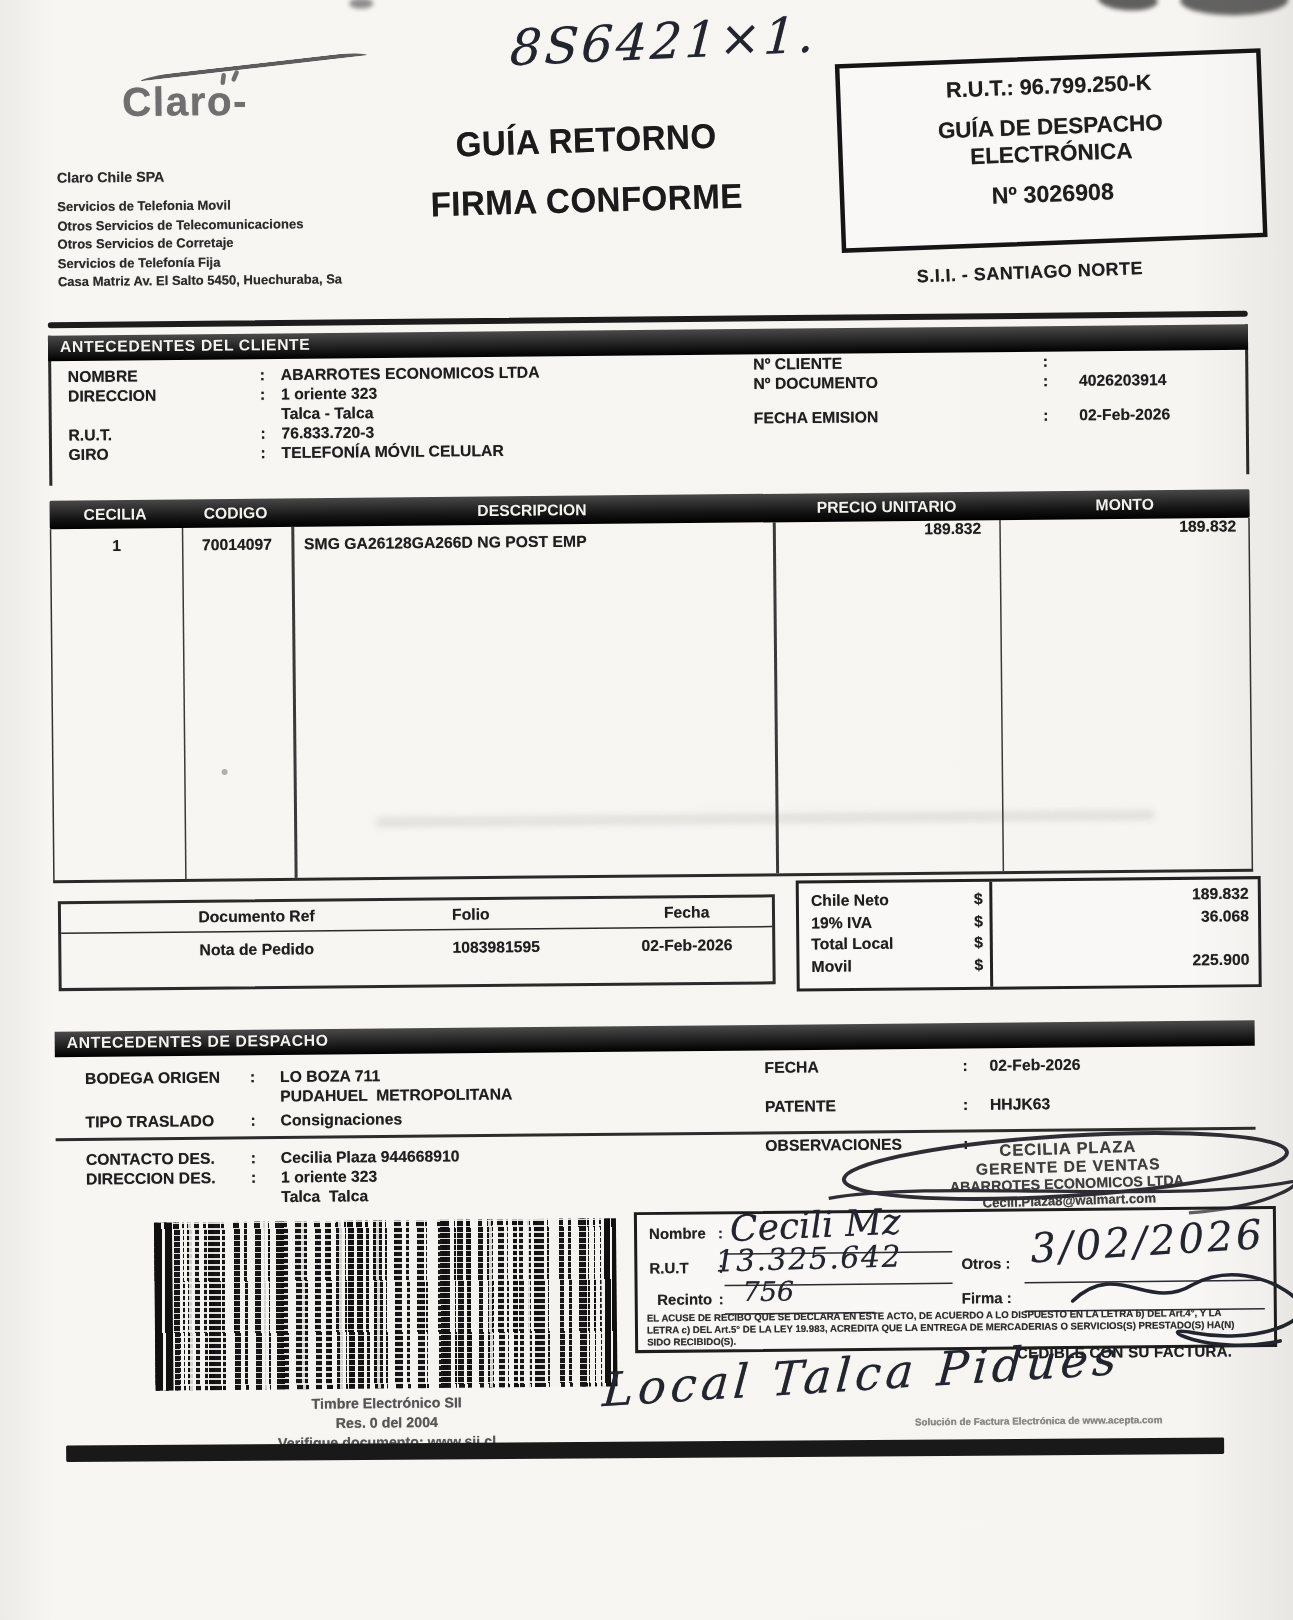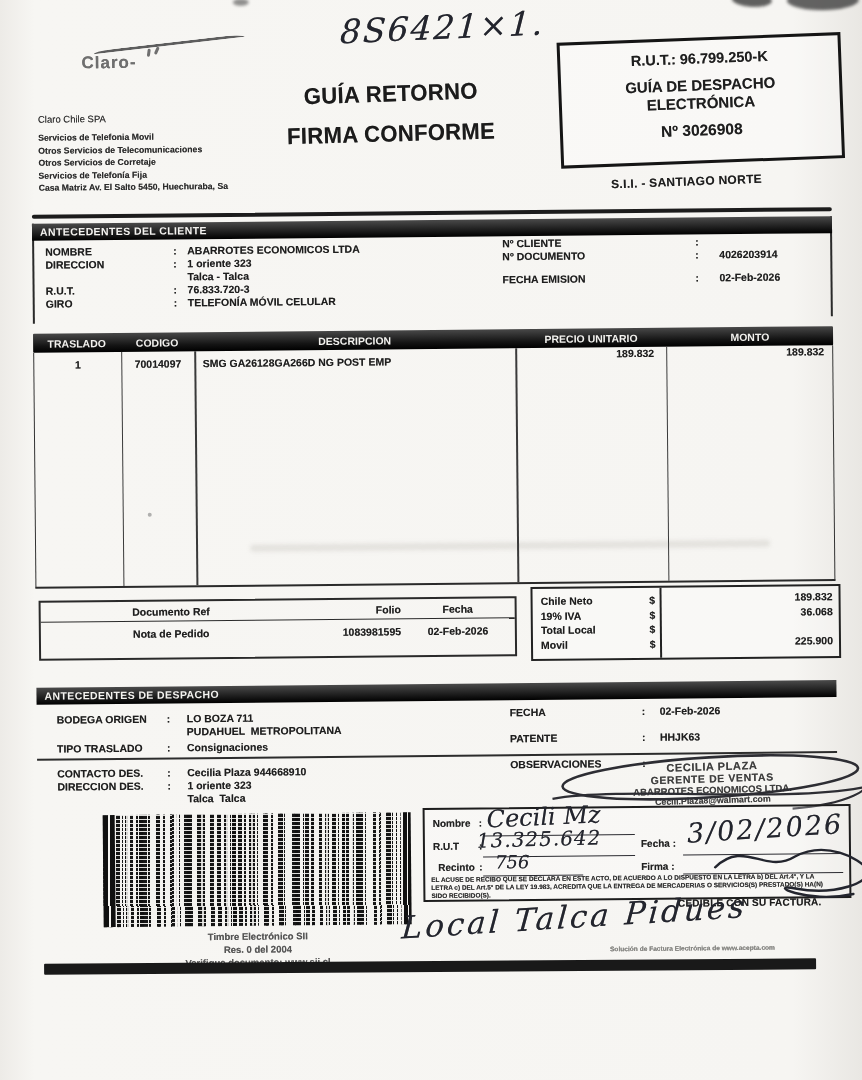--- a/index.html
+++ b/index.html
@@ -4,36 +4,36 @@
 <style>
   * { margin:0; padding:0; box-sizing:border-box; }
   html,body { width:862px; height:1080px; overflow:hidden; background:#dedcd8; }
   .page {
     position:relative; width:862px; height:1080px;
     background: linear-gradient(90deg, #edebe7 0, #f7f6f3 4%, #f6f5f2 92%, #e9e7e3 100%);
     font-family:"Liberation Sans", sans-serif;
     color:#1e1e1e;
   }
   .doc { position:absolute; inset:0; transform:rotate(-0.55deg); transform-origin:50% 50%; }
-  .b { font-weight:normal; }
+  .b { font-weight:bold; }
   .abs { position:absolute; }
 
   
   .blob { position:absolute; background:#3a3a3a; border-radius:50%; filter:blur(1.5px); }
   .blob1 { left:737px; top:-4px; width:40px; height:14px; opacity:.8; transform:rotate(4deg); }
   .blob2 { left:792px; top:-6px; width:72px; height:20px; opacity:.78; }
   .blob3 { left:238px; top:-3px; width:16px; height:7px; opacity:.55; }
   .speck { position:absolute; left:148px; top:510px; width:4px; height:4px; background:#777; border-radius:50%; opacity:.55; }
   .streak { position:absolute; left:250px; top:543px; width:520px; height:7px; background:rgba(160,156,146,.22); filter:blur(2px); border-radius:4px; }
 
   
   .hw { font-family:"DejaVu Serif", serif; font-style:italic; color:#23252e; }
   .hw-top { left:345px; top:8px; font-size:33px; letter-spacing:2px; transform:rotate(-2deg) skewX(-6deg); }
   .pen-stroke { left:98px; top:40px; width:152px; height:6px; border-top:3.5px solid #5d5d5d; border-radius:50%/8px; transform:rotate(-6deg); }
-  .logo { left:86px; top:50px; font-size:17px; font-weight:bold; color:#6f6f6f; letter-spacing:1px; }
+  .logo { left:86px; top:50px; font-size:27px; font-weight:bold; color:#6f6f6f; letter-spacing:1px; }
   .logo-acc { position:absolute; background:#6f6f6f; width:3px; height:8px; border-radius:2px; }
   .acc1 { left:152px; top:46px; transform:rotate(8deg); }
   .acc2 { left:160px; top:44px; transform:rotate(24deg); }
   .company-name { left:42px; top:110px; font-size:9.5px; color:#2b2b2b; }
   .company-lines { left:42px; top:128px; font-size:8.7px; line-height:12.6px; color:#2b2b2b; font-weight:bold; }
   .title-center { left:270px; top:80px; width:250px; text-align:center; font-size:23px; font-weight:bold; letter-spacing:.3px; transform:scaleX(.96) rotate(-1.3deg); color:#1b1b1b; }
   .title-center2 { top:120px; transform:scaleX(.96) rotate(-1deg); }
   .rut-box { left:563px; top:40px; width:284px; height:126px; border:3.5px solid #151515; transform:rotate(-1.6deg); text-align:center; background:rgba(255,255,255,.35); }
   .rut-line { margin-top:10px; font-size:14.5px; font-weight:bold; }
   .doc-type { margin-top:10px; font-size:15px; font-weight:bold; line-height:18px; }
@@ -66,21 +66,21 @@
   .cell-cant { text-align:center; }
   .cell-cod { text-align:center; }
   .cell-desc { text-align:left; padding-left:8px; }
   .cell-pu { text-align:right; padding-right:12px; margin-top:-6px; }
   .cell-mt { text-align:right; padding-right:8px; margin-top:-6px; }
 
   
   .ref-table { left:38px; top:597px; width:478px; height:60px; border:2px solid #2a2a2a; font-size:10.5px; font-weight:bold; }
   .ref-head { display:flex; height:20px; align-items:center; border-bottom:1.6px solid #2a2a2a; }
   .ref-row { display:flex; height:24px; align-items:center; }
-  .rc1{width:55%; text-align:center;} .rc2{width:21%; text-align:right;} .rc3{width:24%; text-align:center;}
+  .rc1{width:55%; text-align:center;} .rc2{width:21%; text-align:left;} .rc3{width:24%; text-align:center;}
 
   .totals { left:530px; top:588px; width:310px; height:74px; border:2.5px solid #222; display:flex; background:rgba(255,255,255,.3); }
   .totals-left { width:42%; border-right:2px solid #222; padding:5px 4px 0 8px; }
   .t-row { display:flex; justify-content:space-between; font-size:10.5px; font-weight:bold; line-height:14.5px; }
   .totals-right { width:58%; padding:3px 6px 0 0; text-align:right; }
   .tv { font-size:10.5px; font-weight:bold; line-height:14.5px; min-height:14.5px; }
 
   
   .dispatch-bar { left:35px; top:684px; width:800px; }
   .dl { left:55px; } .dl .lab{width:110px;} .dl .sep{width:20px;}
@@ -177,21 +177,21 @@
     <div class="frow cl" style="top:268px"><span class="lab"></span><span class="sep"></span><span class="val">Talca - Talca</span></div>
     <div class="frow cl" style="top:281px"><span class="lab">R.U.T.</span><span class="sep">:</span><span class="val">76.833.720-3</span></div>
     <div class="frow cl" style="top:294px"><span class="lab">GIRO</span><span class="sep">:</span><span class="val">TELEFONÍA MÓVIL CELULAR</span></div>
 
     <div class="frow cr" style="top:238px"><span class="lab">Nº CLIENTE</span><span class="sep">:</span><span class="val"></span></div>
     <div class="frow cr" style="top:251px"><span class="lab">Nº DOCUMENTO</span><span class="sep">:</span><span class="val">4026203914</span></div>
     <div class="frow cr" style="top:274px"><span class="lab">FECHA EMISION</span><span class="sep">:</span><span class="val">02-Feb-2026</span></div>
 
     <div class="abs items">
       <div class="items-head">
-        <div class="ic1">TRASLADO</div>
+        <div class="ic1">CECILIA</div>
         <div class="ic2">CODIGO</div>
         <div class="ic3">DESCRIPCION</div>
         <div class="ic4">PRECIO UNITARIO</div>
         <div class="ic5">MONTO</div>
       </div>
       <div class="items-body">
         <div class="vline" style="left:10.9%"></div>
         <div class="vline" style="left:20.1%"></div>
         <div class="vline" style="left:60.3%"></div>
         <div class="vline" style="left:79.2%"></div>
@@ -277,21 +277,21 @@
       <div>Verifique documento: www.sii.cl</div>
     </div>
 
     <div class="abs sig-box">
       <span class="sig-lab" style="left:8px; top:8px">Nombre</span>
       <span class="sig-lab" style="left:54px; top:8px">:</span>
       <span class="sig-lab" style="left:8px; top:31px">R.U.T</span>
       <span class="sig-lab" style="left:54px; top:31px">:</span>
       <span class="sig-lab" style="left:13px; top:52px">Recinto</span>
       <span class="sig-lab" style="left:54px; top:52px">:</span>
-      <span class="sig-lab" style="left:216px; top:30px">Fecha :</span>
+      <span class="sig-lab" style="left:216px; top:30px">Otros :</span>
       <span class="sig-lab" style="left:216px; top:53px">Firma :</span>
 
       <div class="sig-line" style="left:58px; top:26px; width:152px"></div>
       <div class="sig-line" style="left:58px; top:47px; width:152px"></div>
       <div class="sig-line" style="left:58px; top:66px; width:100px"></div>
       <div class="sig-line" style="left:258px; top:47px; width:160px"></div>
       <div class="sig-line" style="left:258px; top:66px; width:160px"></div>
 
       <div class="abs hw hw-name">Cecili Mz</div>
       <div class="abs hw hw-rut">13.325.642</div>

